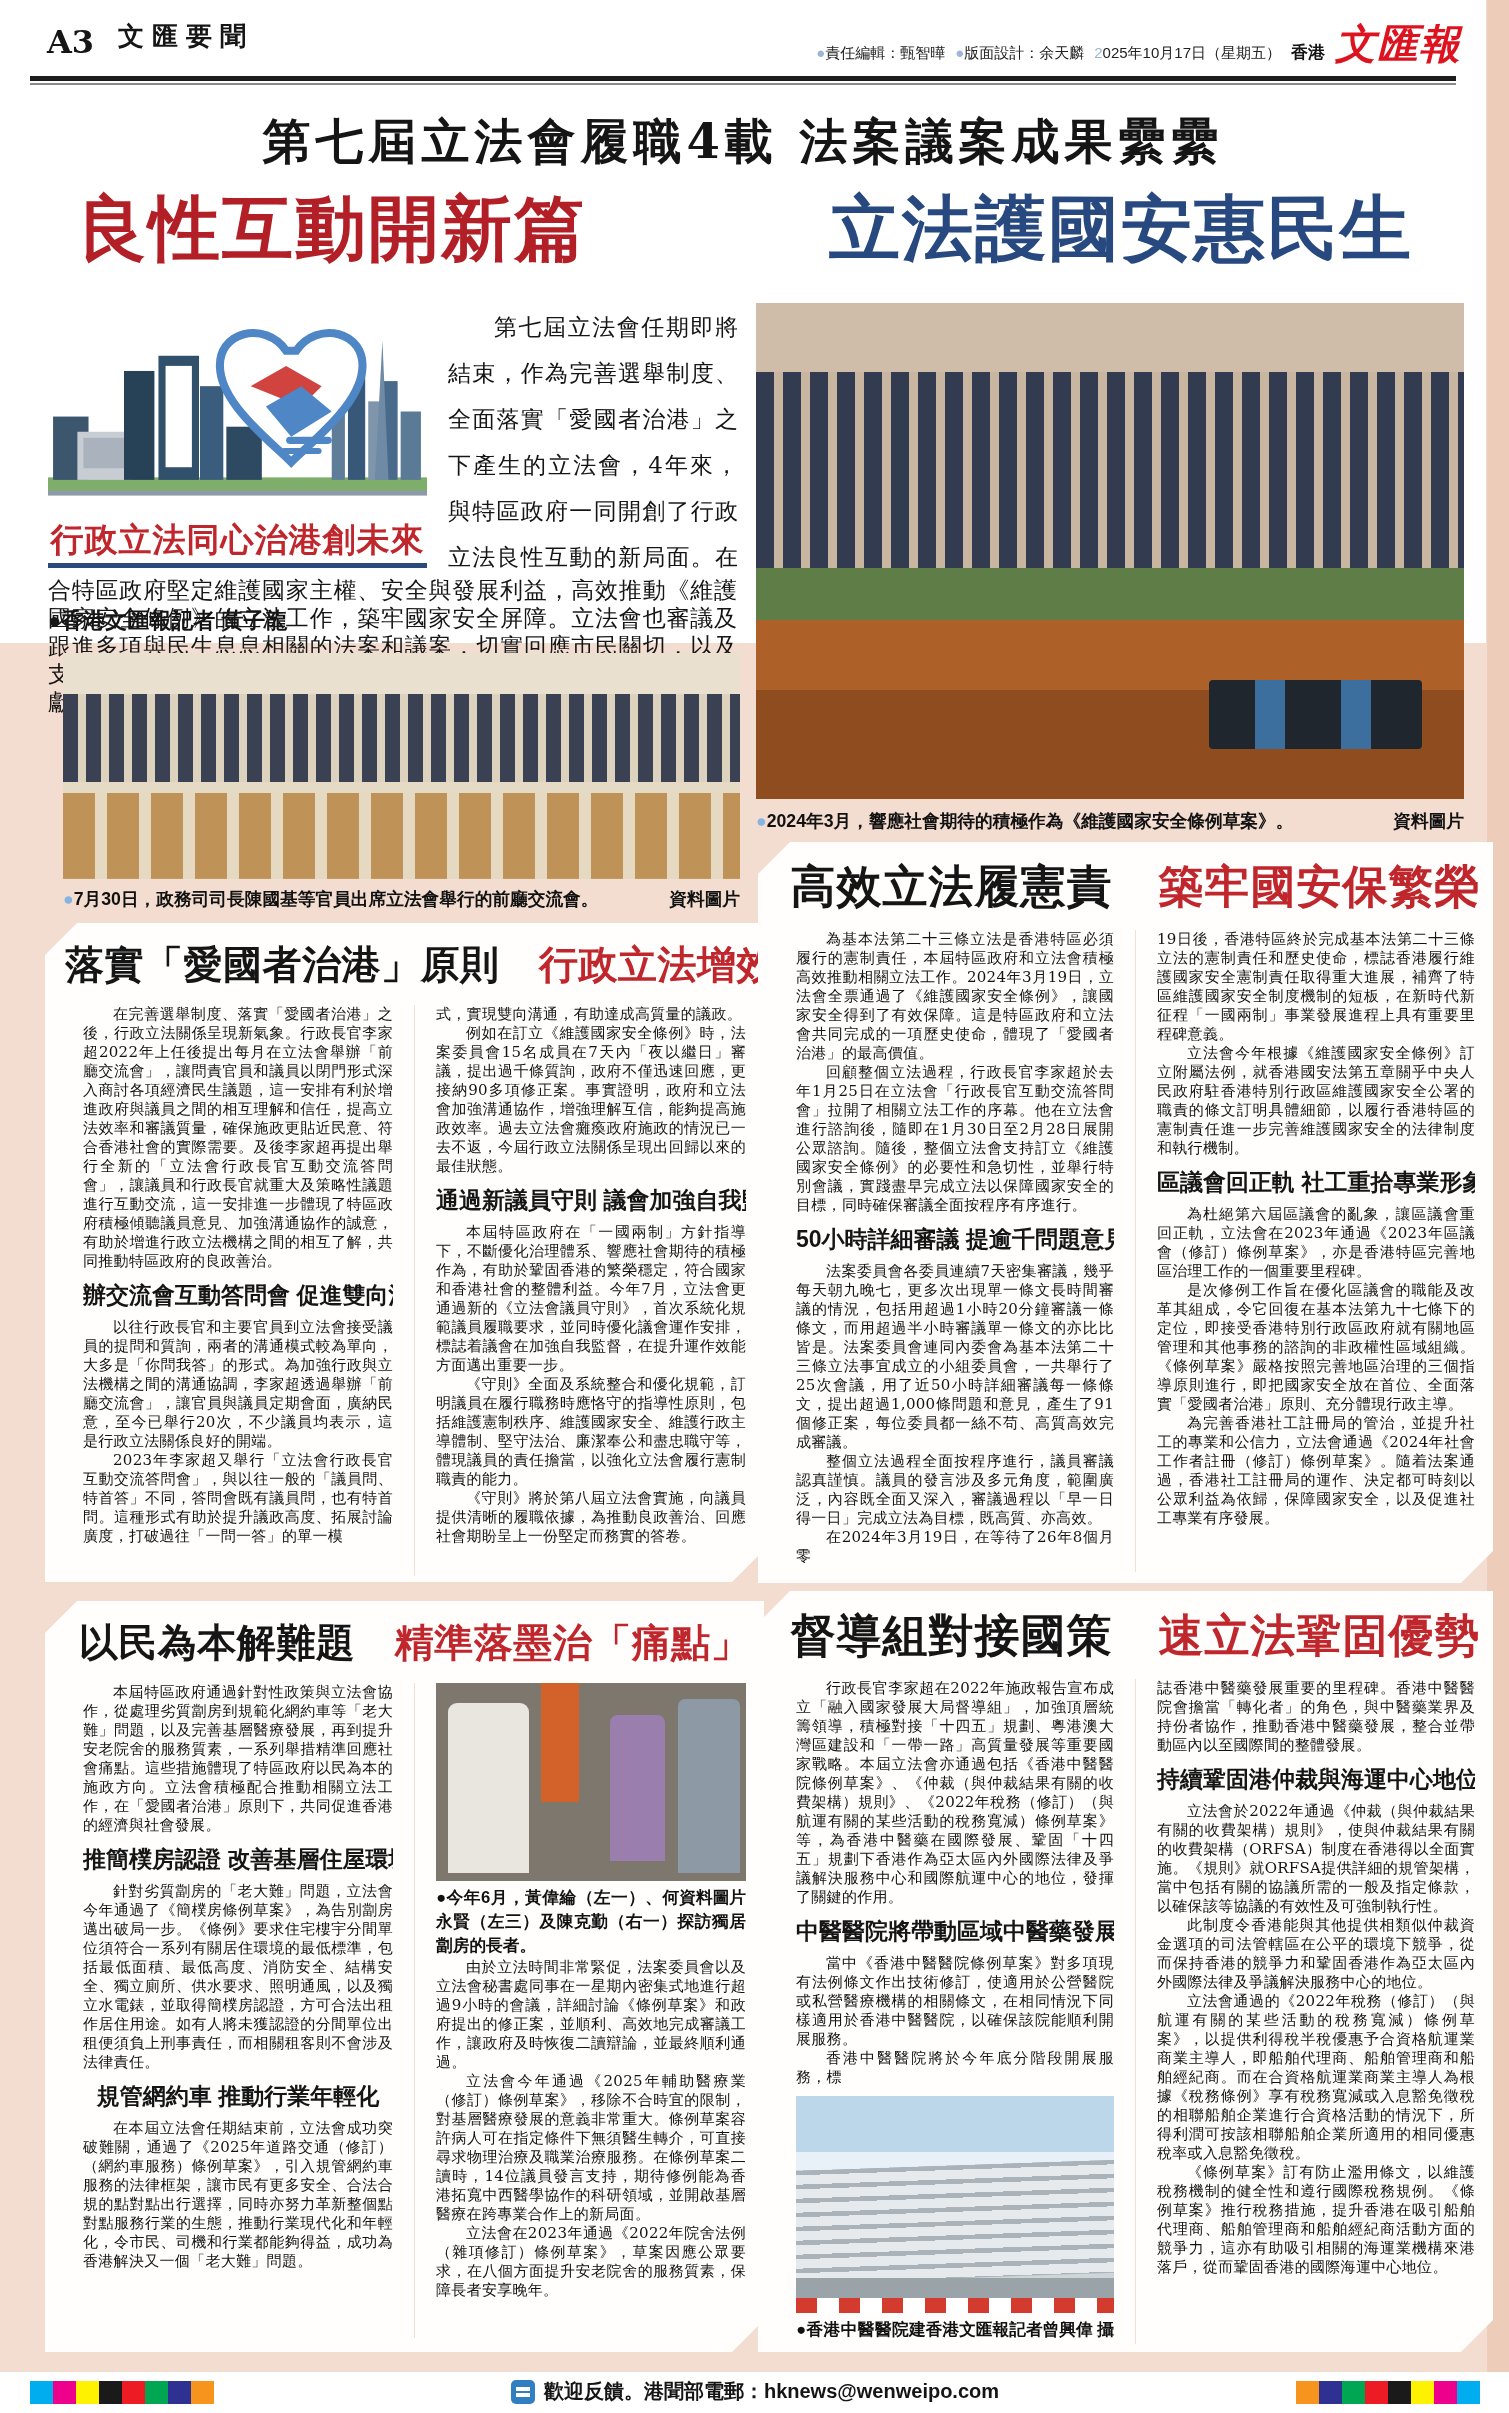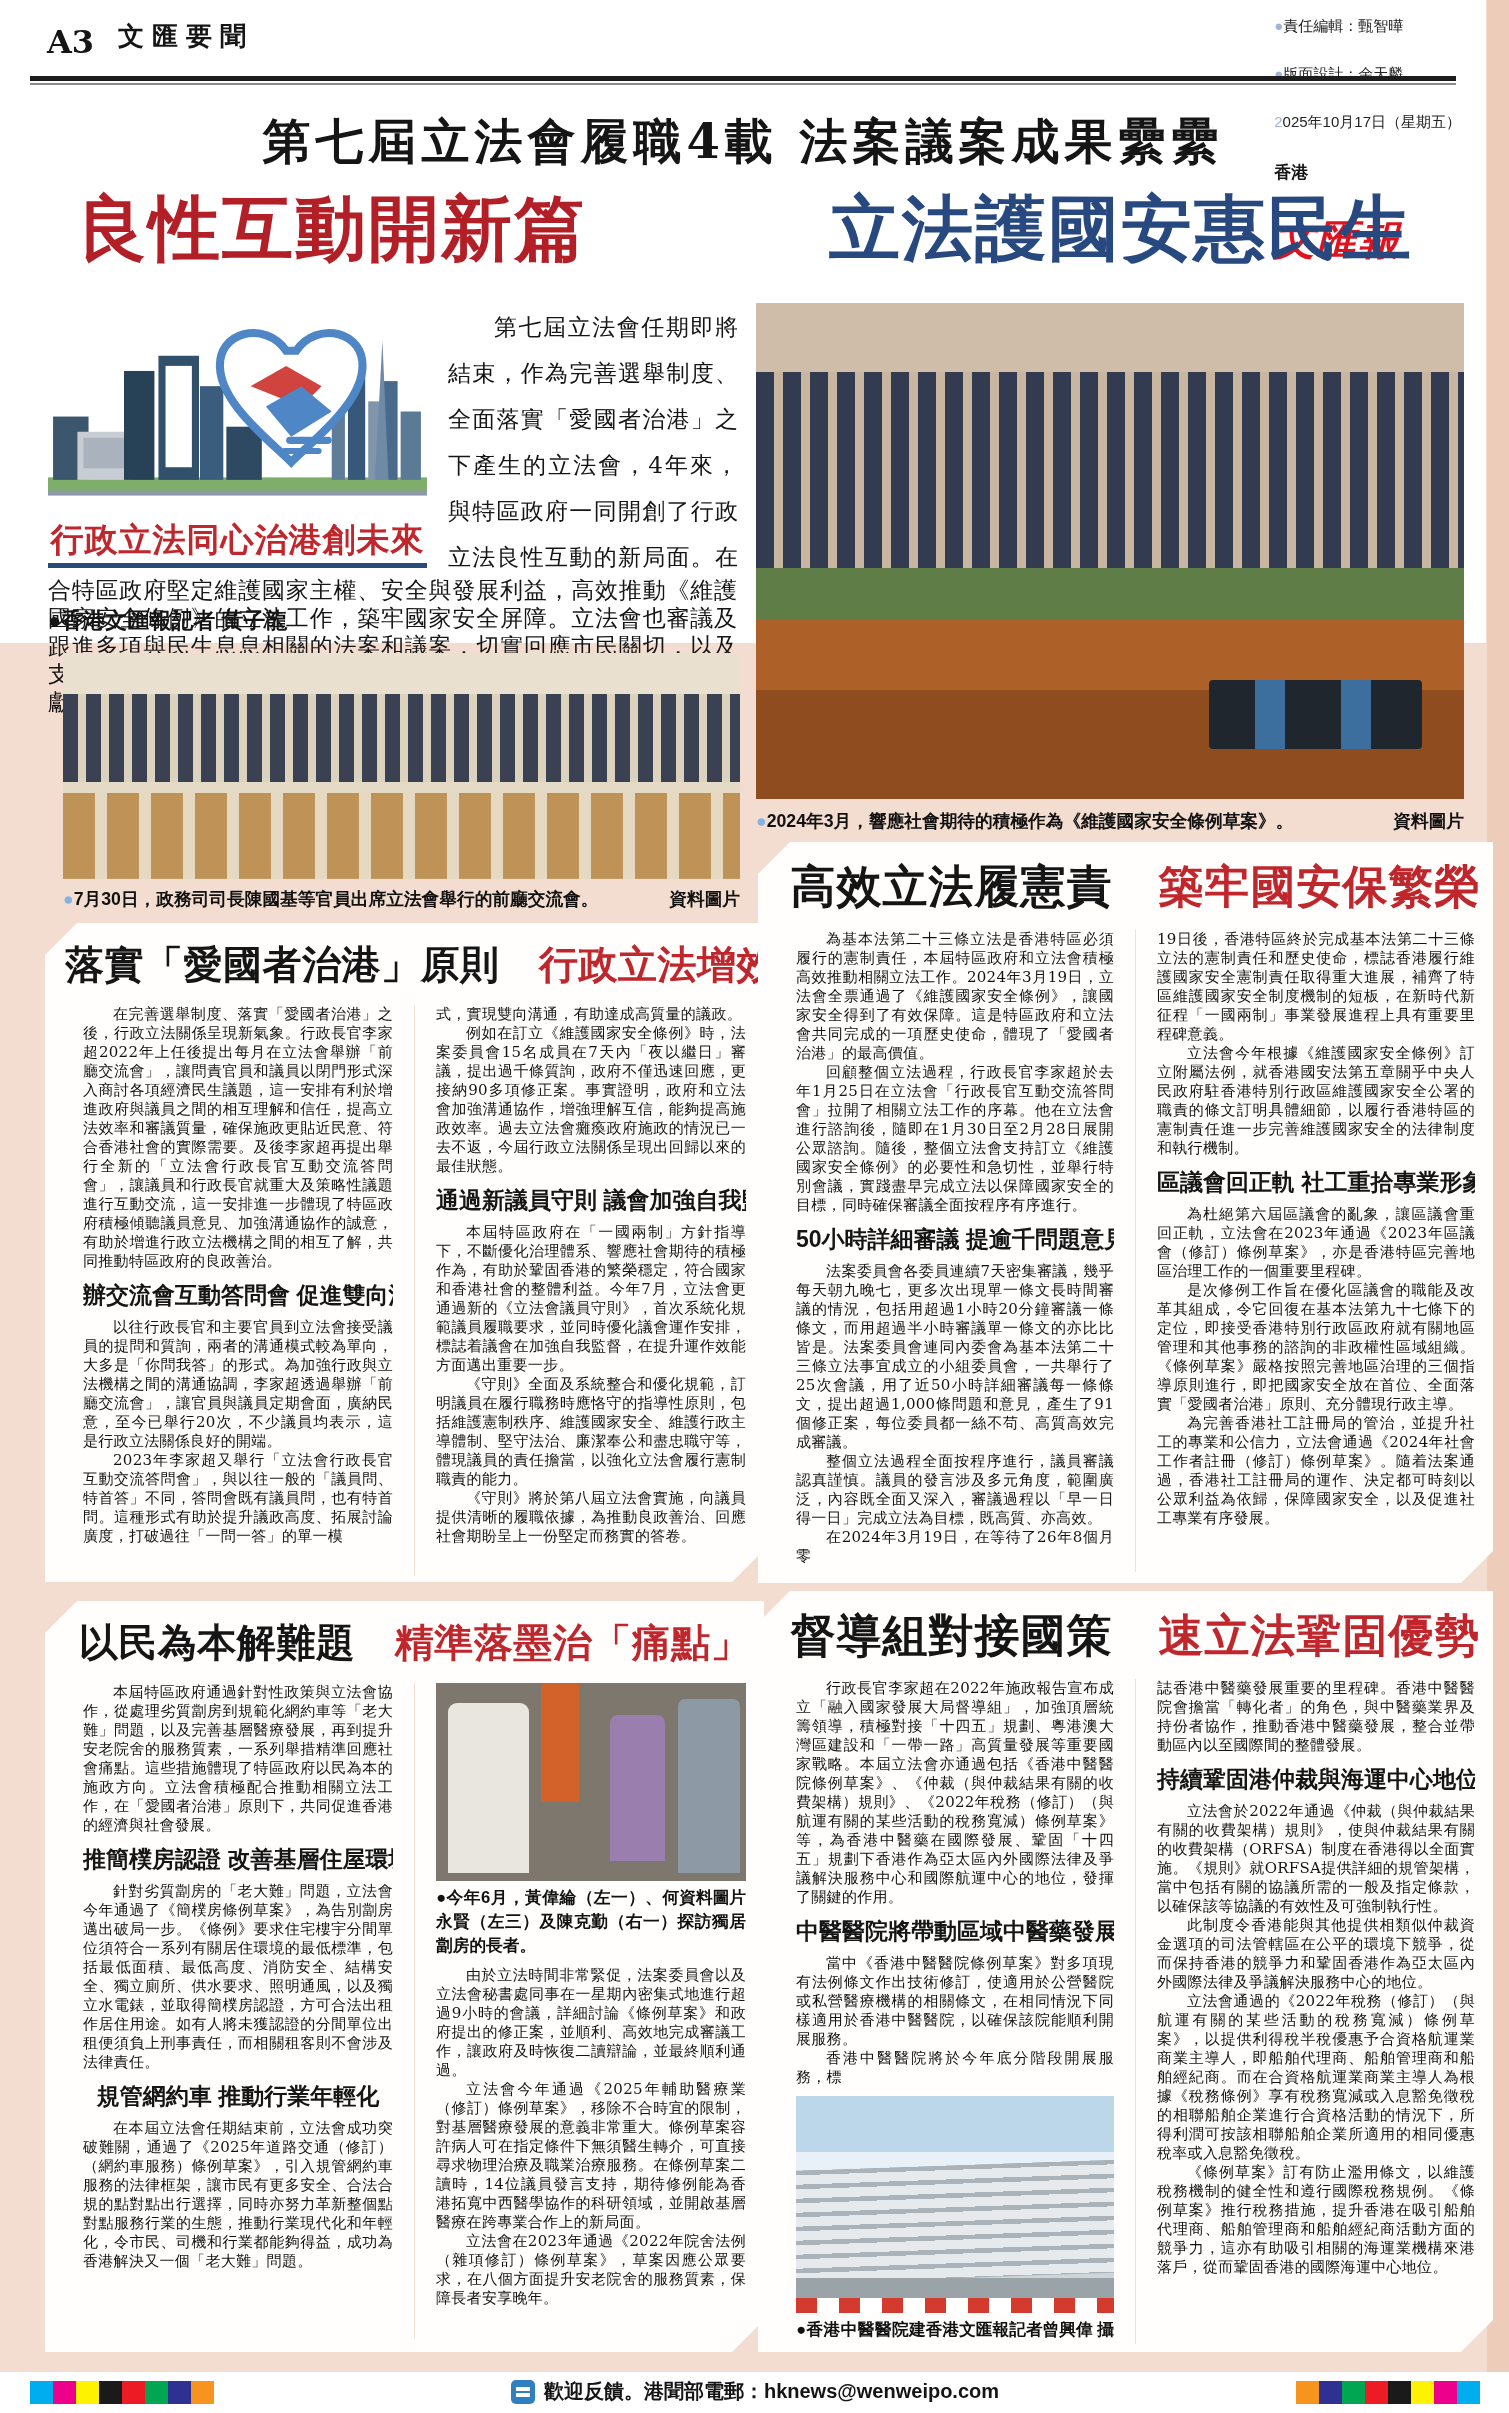--- a/index.html
+++ b/index.html
@@ -8,21 +8,21 @@
     background:#f3ddd0;
     font-family:"DejaVu Serif",serif;color:#151515;
   }
   .abs{position:absolute;}
   
   .topband{left:0;top:0;width:1486px;height:643px;background:#ffffff;}
   .edge-strip{right:0;top:0;width:23px;height:2413px;background:#eeccba;}
   
   .page-no{left:47px;top:23px;font-size:32px;font-weight:700;font-family:"DejaVu Serif",serif;}
   .section-name{left:118px;top:19px;font-size:26px;font-weight:700;letter-spacing:8px;font-family:"Liberation Sans",sans-serif;}
-  .head-meta{right:49px;top:17px;display:flex;align-items:baseline;gap:29px;font-family:"Liberation Sans",sans-serif;flex-direction:column;}
+  .head-meta{right:49px;top:17px;display:flex;align-items:baseline;gap:10px;font-family:"Liberation Sans",sans-serif;}
   .head-meta .meta{font-size:15px;color:#222;}
   .head-meta .meta::first-letter{color:#9db6d8;}
   .head-meta .city{font-size:17px;font-weight:700;}
   .masthead{font-size:41px;font-weight:800;color:#dd1420;font-style:italic;font-family:"DejaVu Serif",serif;letter-spacing:1px;}
   .rule-thick{left:30px;top:76px;width:1426px;height:4.6px;background:#1c1c1c;}
   .rule-thin{left:30px;top:83px;width:1426px;height:1.5px;background:#8a8a8a;}
   
   .kicker{left:0;top:110px;width:1486px;text-align:center;font-size:48px;font-weight:700;letter-spacing:5px;font-family:"DejaVu Serif",serif;}
   .mainline{left:76px;top:182px;width:1337px;display:flex;justify-content:space-between;white-space:nowrap;
     font-size:71px;font-weight:800;font-family:"DejaVu Serif",serif;letter-spacing:2px;}
@@ -250,21 +250,21 @@
       <div class="photo photo-visit" style="position:relative;left:0;top:0;width:100%;">
         <div class="f-white"></div>
         <div class="f-orange"></div>
         <div class="f-purple"></div>
         <div class="f-grey"></div>
       </div>
       <div class="cap cap-block">
         <span class="credit">資料圖片</span>
         <span class="dot-blue">●今年6月，黃偉綸（左一）、何永賢（左三）及陳克勤（右一）探訪獨居劏房的長者。</span>
       </div>
-      <p class="body" style="margin-top:8px;">由於立法時間非常緊促，法案委員會以及立法會秘書處同事在一星期內密集式地進行超過9小時的會議，詳細討論《條例草案》和政府提出的修正案，並順利、高效地完成審議工作，讓政府及時恢復二讀辯論，並最終順利通過。</p>
+      <p class="body" style="margin-top:0;">由於立法時間非常緊促，法案委員會以及立法會秘書處同事在一星期內密集式地進行超過9小時的會議，詳細討論《條例草案》和政府提出的修正案，並順利、高效地完成審議工作，讓政府及時恢復二讀辯論，並最終順利通過。</p>
       <p class="body">立法會今年通過《2025年輔助醫療業（修訂）條例草案》，移除不合時宜的限制，對基層醫療發展的意義非常重大。條例草案容許病人可在指定條件下無須醫生轉介，可直接尋求物理治療及職業治療服務。在條例草案二讀時，14位議員發言支持，期待修例能為香港拓寬中西醫學協作的科研領域，並開啟基層醫療在跨專業合作上的新局面。</p>
       <p class="body">立法會在2023年通過《2022年院舍法例（雜項修訂）條例草案》，草案因應公眾要求，在八個方面提升安老院舍的服務質素，保障長者安享晚年。</p>
     </div>
   </div>
 </div>
 
 <div class="abs card notch card-a4">
   <h2 class="title"><span>督導組對接國策</span>　<span class="t-red">速立法鞏固優勢</span></h2>
   <div class="cols">
     <div class="col">

